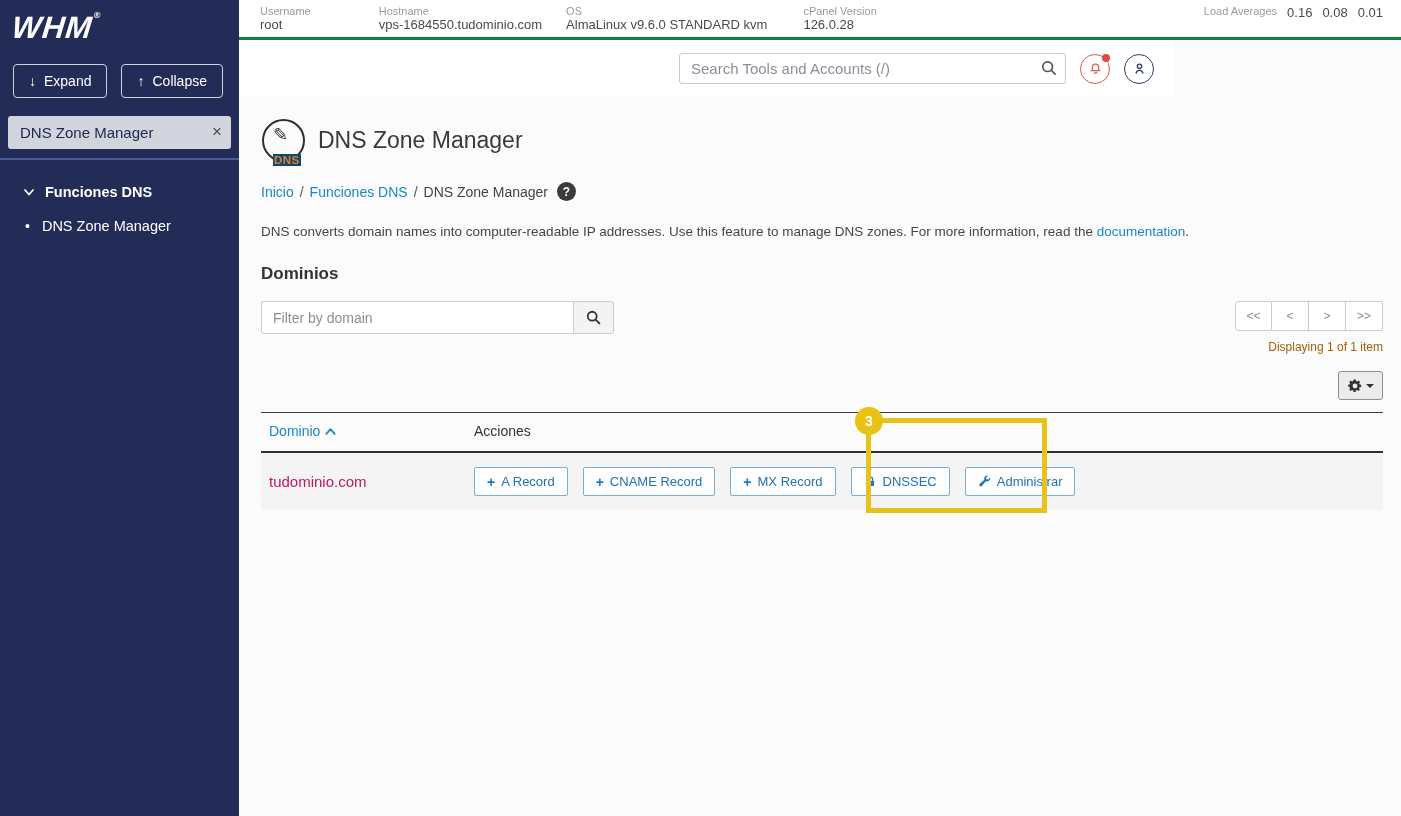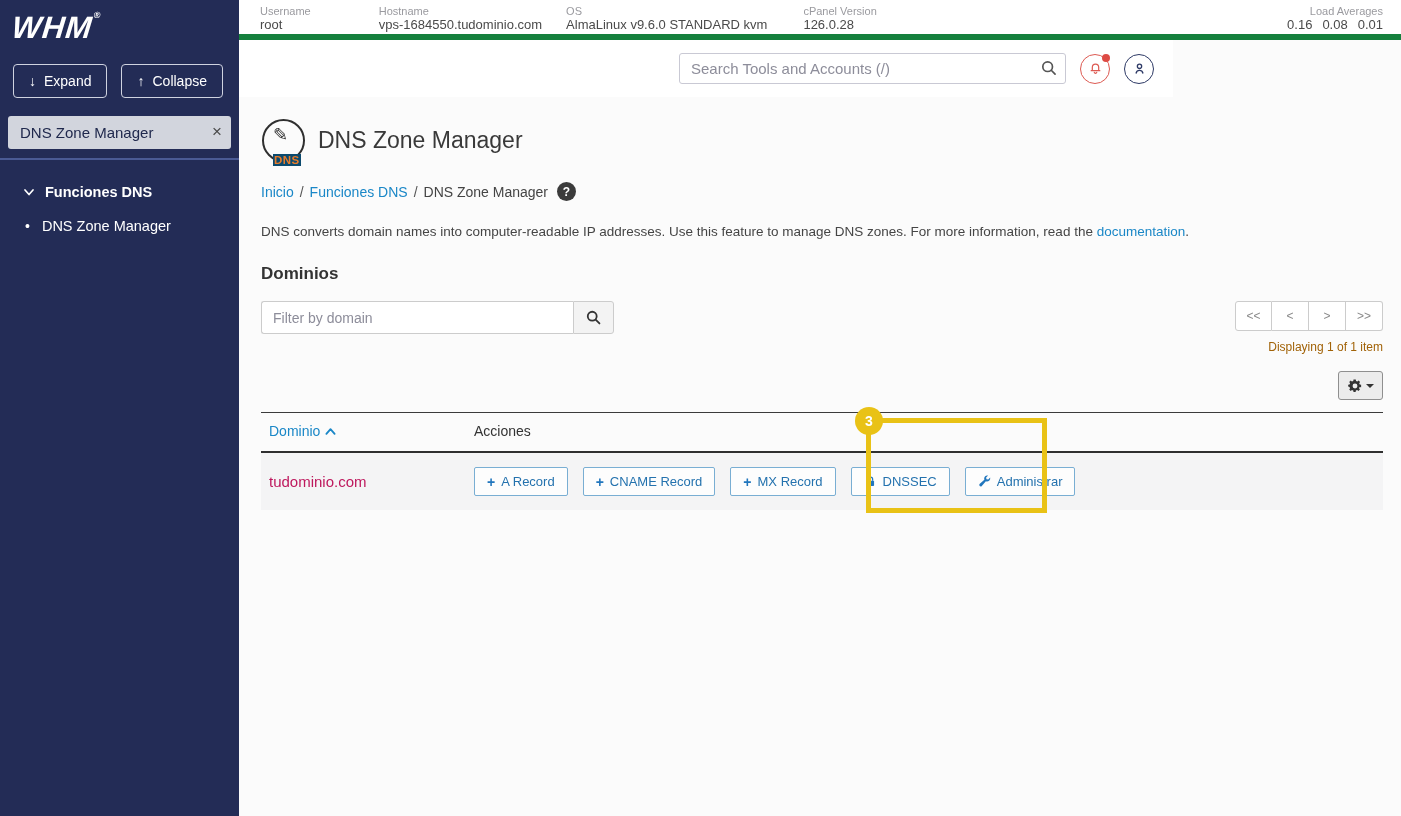--- a/index.html
+++ b/index.html
@@ -18,26 +18,26 @@
   .side-search-wrap { margin:4px 8px 0 8px; position:relative; }
   .side-search { width:100%; height:33px; background:#d2d5dd; border:none; border-radius:3px; padding:6px 32px 6px 12px; font-size:15px; color:#20294d; font-family:inherit; }
   .side-search-clear { position:absolute; right:9px; top:6px; font-size:17px; color:#4a4a4a; cursor:pointer; line-height:20px; }
   .side-sep { margin-top:9px; border-bottom:2px solid #4a5a94; }
   .side-nav { padding:18px 0 0 0; }
   .nav-group { display:flex; align-items:center; gap:10px; padding:6px 12px 6px 23px; color:#fff; font-size:14.5px; font-weight:bold; cursor:pointer; }
   .nav-item { display:flex; align-items:center; gap:12px; padding:12px 12px 6px 25px; color:#fff; font-size:14.5px; cursor:pointer; }
   .nav-item .bullet { font-size:14px; line-height:10px; }
 
   
-  .topbar { position:absolute; left:239px; top:0; width:1162px; height:40px; background:#fff; border-bottom:6px solid #15803d; display:flex; align-items:stretch; padding:4px 18px 4px 21px; }
+  .topbar { position:absolute; left:239px; top:0; width:1162px; height:40px; background:#fff; border-bottom:3px solid #15803d; display:flex; align-items:stretch; padding:4px 18px 4px 21px; }
   .tb-col { margin-right:26px; display:flex; flex-direction:column; justify-content:space-between; padding:1px 0 2px 0; }
   .tb-col.c2 { margin-right:24px;margin-left:42px; } .tb-col.c3 { margin-right:36px; }
   .tb-label { font-size:11px; color:#9a9a9f; }
   .tb-value { font-size:13px; color:#4a4a4a; }
-  .tb-load { margin-left:auto; text-align:right; display:flex; flex-direction:column; justify-content:space-between; padding:1px 0 2px 0; }
+  .tb-load { margin-left:auto; text-align:right; display:flex; justify-content:space-between; padding:1px 0 2px 0; }
   .tb-load .tb-value span { margin-left:10px; }
 
   
   .header { position:absolute; left:239px; top:40px; width:934px; height:57px; background:#fff; display:flex; align-items:center; justify-content:flex-end; padding-right:19px; }
   .hdr-search-wrap { position:relative; width:387px; margin-right:14px; }
   .hdr-search { width:100%; height:31px; border:1px solid #c9c9d4; border-radius:3px; padding:5px 32px 5px 11px; font-size:15px; color:#444; font-family:inherit; }
   .hdr-search::placeholder, .flt-input::placeholder { color:#8d8d9a; opacity:1; }
   .hdr-search-icon { position:absolute; right:8px; top:6px; }
   .icon-circle-btn { width:30px; height:30px; border-radius:50%; background:#fff; display:flex; align-items:center; justify-content:center; cursor:pointer; position:relative; }
   .bell-btn { border:1.5px solid #dd5a52; margin-right:14px; }

